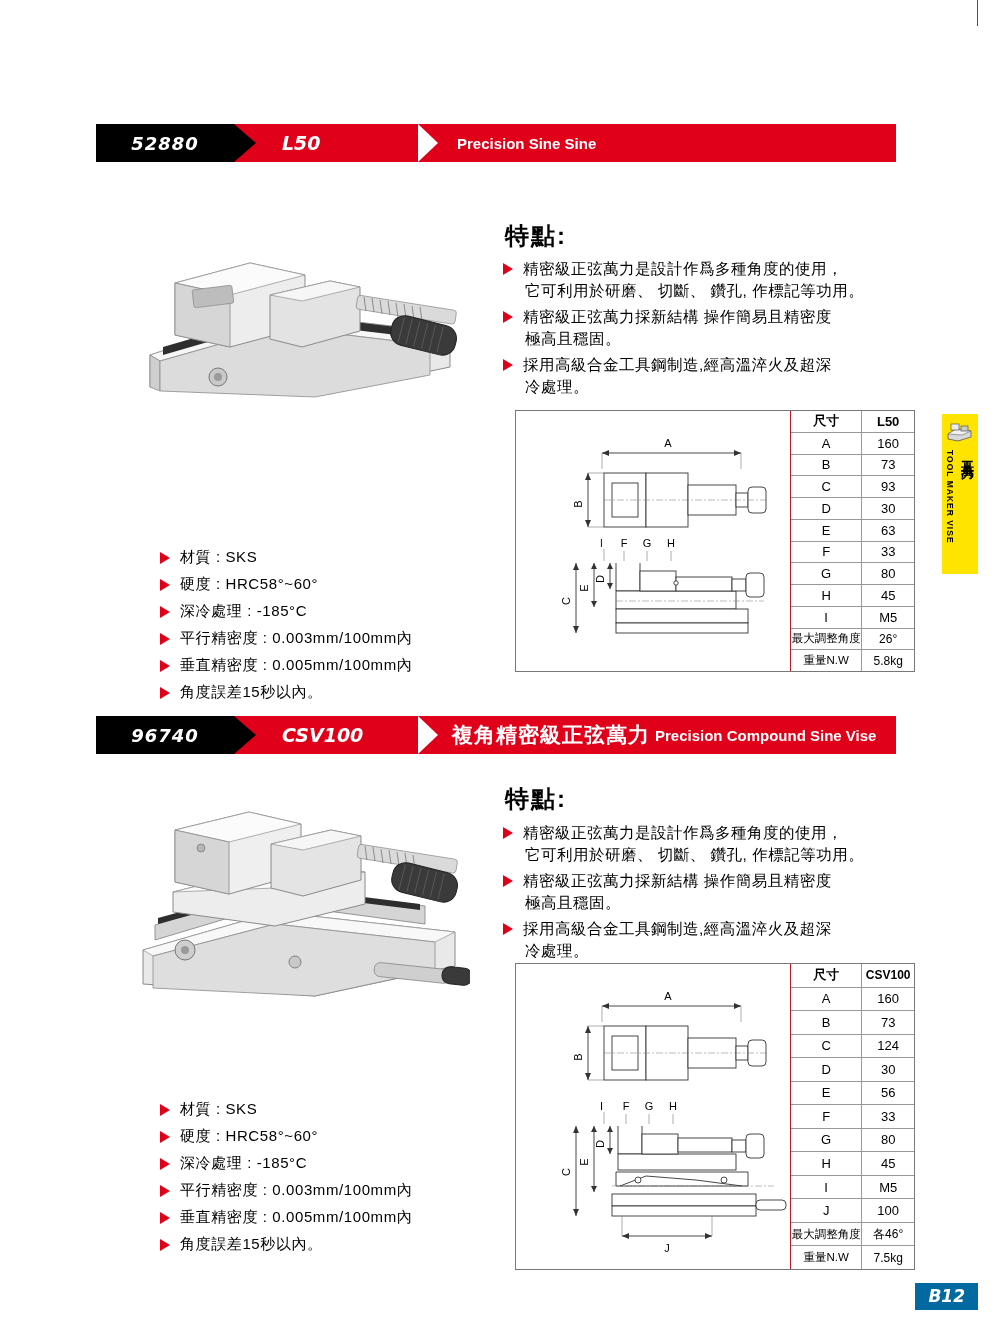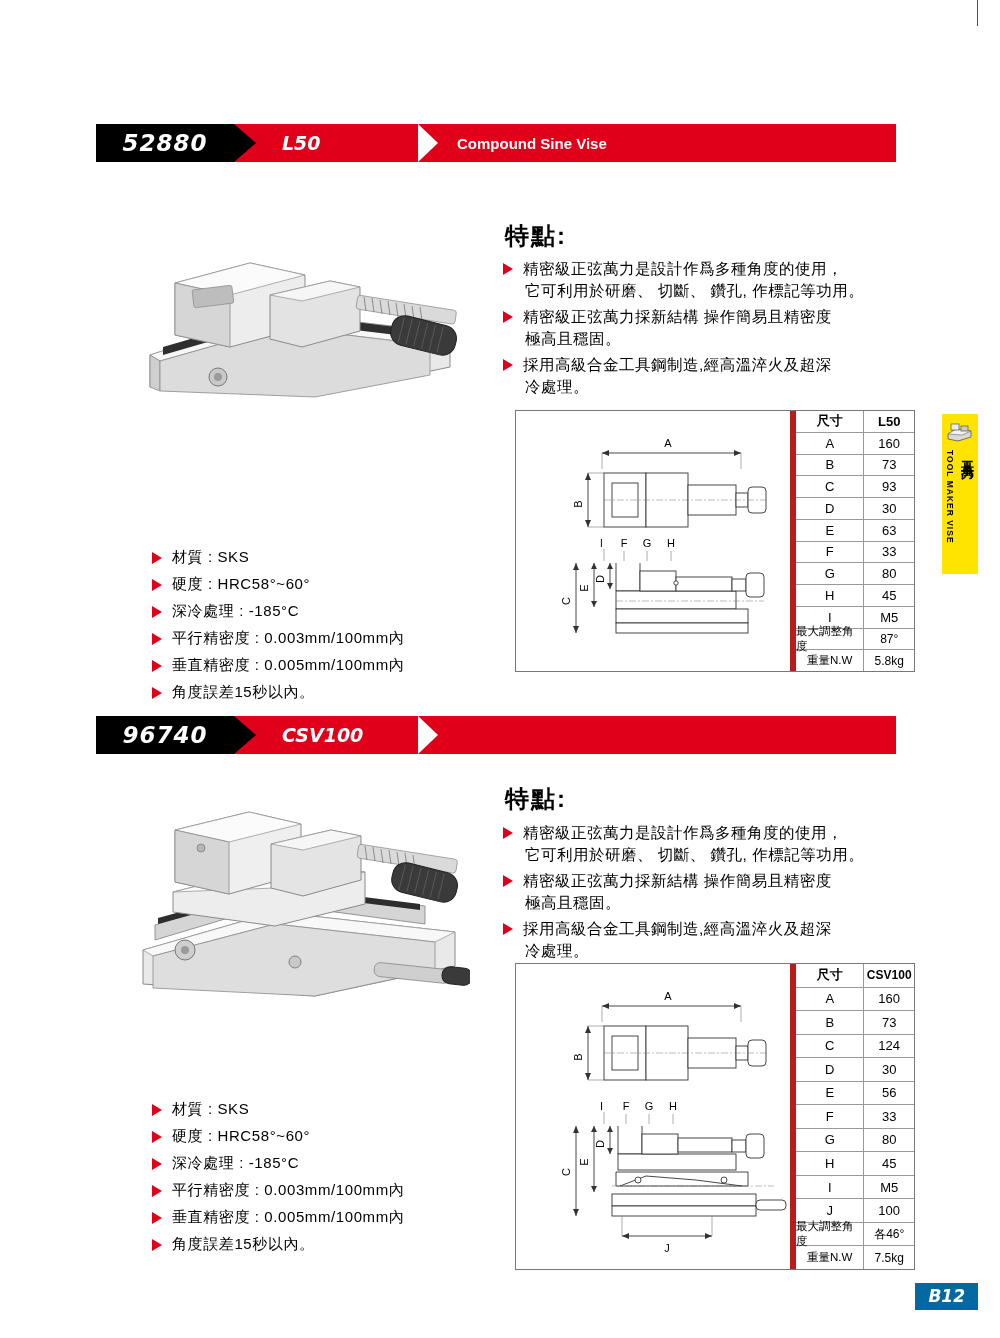--- a/index.html
+++ b/index.html
@@ -71,21 +71,21 @@
     left: 96px;
     width: 800px;
     height: 38px;
   }
   .band .code-box {
     position: absolute;
     left: 0; top: 0;
     width: 138px; height: 38px;
     background: #000;
     color: #fff;
-    font-size: 23px;
+    font-size: 18px;
     font-weight: bold;
     font-style: italic;
     letter-spacing: 1px;
     display: flex;
     align-items: center;
     justify-content: center;
     font-family: "DejaVu Sans", sans-serif;
   }
   .band .arrow1 {
     position: absolute;
@@ -175,20 +175,21 @@
     position: absolute;
     width: 330px;
   }
   .spec-item {
     position: relative;
     padding-left: 20px;
     margin-bottom: 8px;
     font-size: 15px;
     letter-spacing: 0.6px;
     white-space: nowrap;
+    margin-left: 8px;
   }
   .spec-item .bullet {
     position: absolute;
     left: 0; top: 4px;
     width: 0; height: 0;
     border-top: 6px solid transparent;
     border-bottom: 6px solid transparent;
     border-left: 10px solid #e1001a;
   }
 
@@ -200,21 +201,21 @@
     box-sizing: border-box;
   }
   .dwg-area {
     position: absolute;
     left: 0; top: 0;
     bottom: 0;
   }
   .spec-table {
     position: absolute;
     top: 0; right: 0; bottom: 0;
-    border-left: 6px solid #b91c1c;
+    border-left: 1px solid #b91c1c;
     box-sizing: border-box;
     display: flex;
     flex-direction: column;
     justify-content: space-between;
   }
   .spec-table .row {
     display: flex;
     flex: 1 1 0;
     border-bottom: 1px solid #999;
     min-height: 0;
@@ -297,21 +298,21 @@
   <div class="corner-mark"></div>
 
 
   <div class="band" style="top:124px;">
     <div class="red-strip"></div>
     <div class="code-box">52880</div>
     <div class="arrow1"></div>
     <div class="model-box" style="left:186px;">L50</div>
     <div class="sep" style="left:322px;"></div>
     <div class="title-cn" style="left:356px;">
-      <span class="title-en">Compound Sine Vise</span>
+      <span class="title-en">Precision Sine Sine</span>
     </div>
   </div>
 
   <div class="photo" style="left:130px; top:235px; width:330px; height:175px;">
     <svg width="330" height="175" viewBox="0 0 330 175">
 
       <polygon points="20,120 150,78 320,98 320,132 185,160 20,152" fill="#e9e9e9" stroke="#8a8a8a" stroke-width="1"></polygon>
       <polygon points="20,120 150,78 320,98 300,110 150,92 30,126" fill="#f7f7f7" stroke="#9a9a9a" stroke-width="0.8"></polygon>
       <polygon points="20,152 20,120 30,126 30,156" fill="#cfcfcf" stroke="#8a8a8a" stroke-width="0.8"></polygon>
       <polygon points="30,126 150,92 300,110 300,140 185,162 30,156" fill="#dcdcdc" stroke="#8a8a8a" stroke-width="0.8"></polygon>
@@ -493,21 +494,21 @@
       <div class="row">
           <div class="c1">H</div>
           <div class="c2">45</div>
         </div>
       <div class="row">
           <div class="c1">I</div>
           <div class="c2">M5</div>
         </div>
       <div class="row small">
           <div class="c1">最大調整角度</div>
-          <div class="c2">87°</div>
+          <div class="c2">26°</div>
         </div>
       <div class="row small">
           <div class="c1">重量N.W</div>
           <div class="c2">5.8kg</div>
         </div>
     </div>
   </div>
 
   <div class="side-tab" style="right:22px; top:414px; height:160px;">
     <div class="tab-icon">
@@ -521,20 +522,24 @@
     <div class="tab-en">TOOL MAKER VISE</div>
     <div class="tab-cn">工具萬力</div>
   </div>
 
   <div class="band" style="top:716px;">
     <div class="red-strip"></div>
     <div class="code-box">96740</div>
     <div class="arrow1"></div>
     <div class="model-box" style="left:186px;">CSV100</div>
     <div class="sep" style="left:322px;"></div>
+    <div class="title-cn" style="left:356px;">
+      <span>複角精密級正弦萬力</span>
+      <span class="title-en">Precision Compound Sine Vise</span>
+    </div>
   </div>
 
   <div class="photo" style="left:125px; top:800px; width:345px; height:205px;">
     <svg width="345" height="205" viewBox="0 0 345 205">
 
       <polygon points="18,150 150,112 330,132 330,166 190,196 18,184" fill="#e9e9e9" stroke="#8a8a8a" stroke-width="1"></polygon>
       <polygon points="18,150 150,112 330,132 310,142 150,124 28,156" fill="#f8f8f8" stroke="#9a9a9a" stroke-width="0.8"></polygon>
       <polygon points="28,156 150,124 310,142 310,170 190,196 28,188" fill="#dedede" stroke="#8a8a8a" stroke-width="0.8"></polygon>
 
       <polygon points="30,125 150,88 300,106 300,124 150,104 30,140" fill="#d5d5d5" stroke="#8a8a8a" stroke-width="0.9"></polygon>

